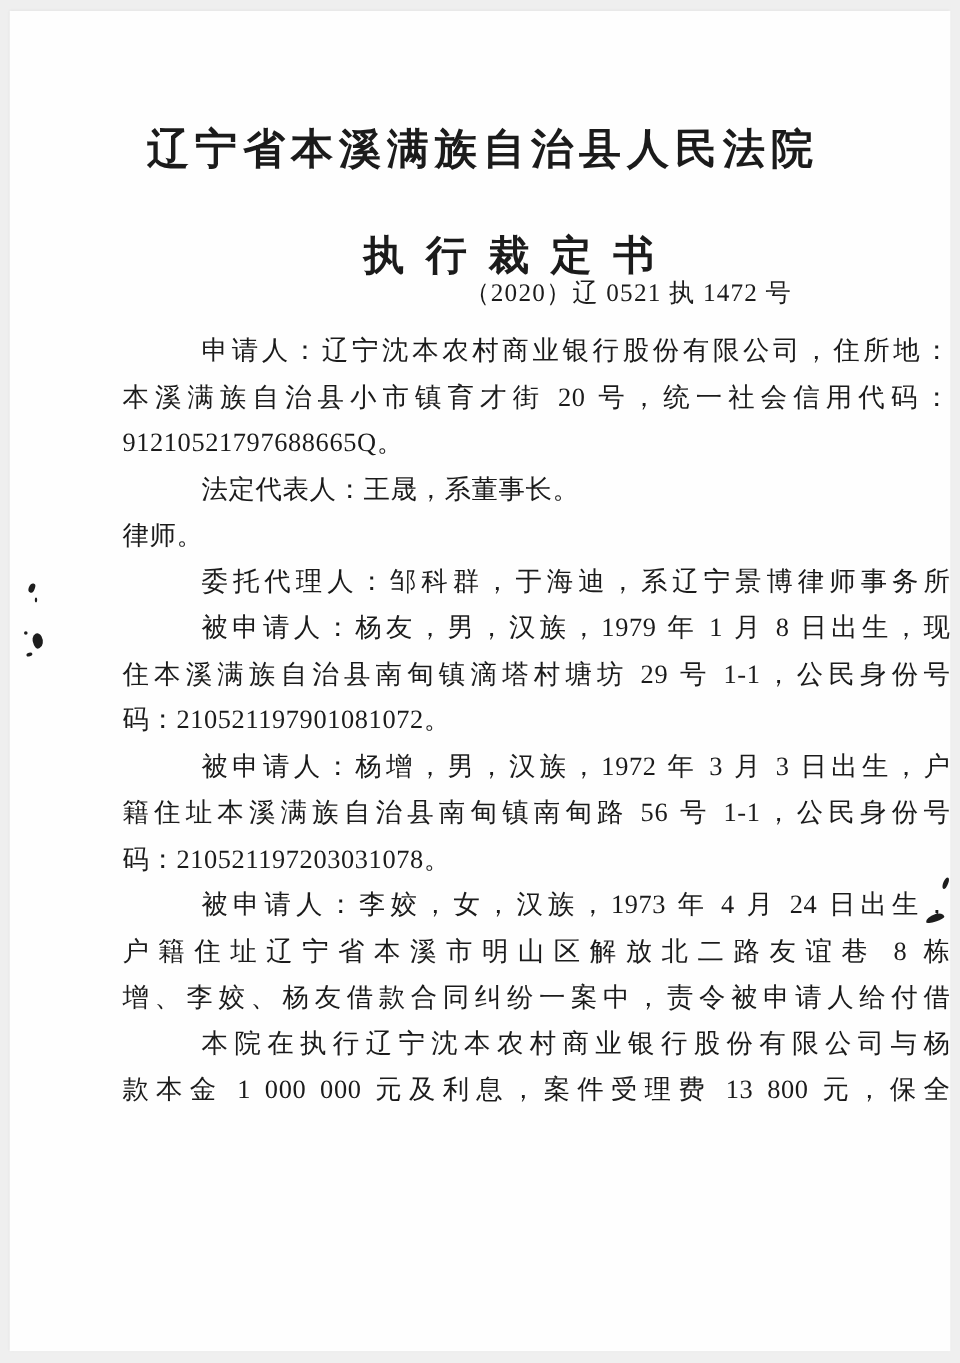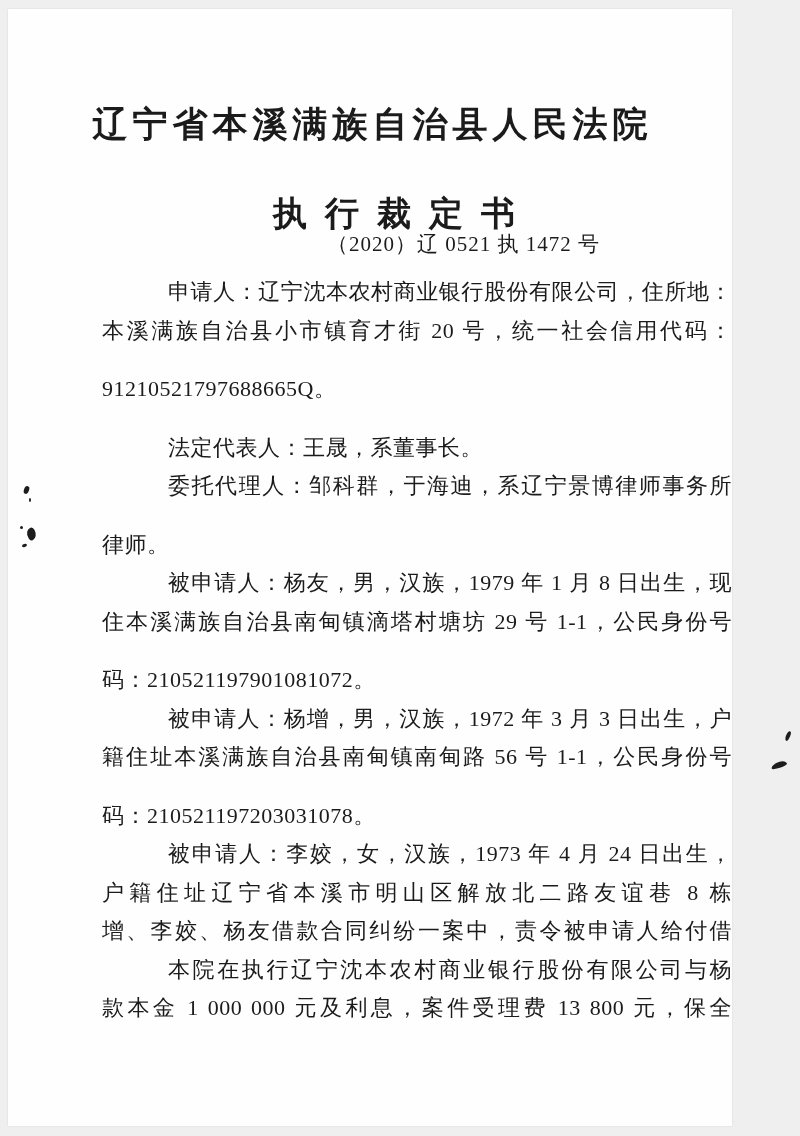--- a/index.html
+++ b/index.html
@@ -5,21 +5,21 @@
   * { margin: 0; padding: 0; box-sizing: border-box; }
   html, body {
     width: 800px; height: 1136px;
     background: #efefef;
     overflow: hidden;
     font-family: "Liberation Serif", "DejaVu Serif", serif;
   }
   .page {
     position: absolute;
     left: 8px; top: 9px;
-    width: 724px; height: 1117px;
+    width: 784px; height: 1117px;
     background: #fefefe;
     box-shadow: 0 0 2px rgba(0,0,0,0.10);
     padding-top: 98px;
     color: #1b1b1b;
   }
   .court-name {
     font-size: 35px;
     line-height: 36px;
     font-weight: bold;
     text-align: center;
@@ -51,21 +51,21 @@
     font-size: 22px;
   }
   .line {
     line-height: 38.5px;
     text-align: justify;
     text-align-last: justify;
     letter-spacing: 0.5px;
     white-space: normal;
   }
   .line.indent { text-indent: 66px; }
-  .line.end { text-align: right; text-align-last: left; margin-top: 20px; }
+  .line.end { text-align: right; text-align-last: left; }
   .ink-mark {
     position: absolute;
     background: #1d1d1d;
   }
   .m1 { left: 16px;  top: 477px; width: 5px;  height: 8px;  border-radius: 60% 40% 50% 50%; transform: rotate(18deg); }
   .m2 { left: 21px;  top: 489px; width: 2px;  height: 4px;  border-radius: 50%; }
   .m3 { left: 12px;  top: 517px; width: 3px;  height: 3px;  border-radius: 50%; }
   .m4 { left: 19px;  top: 519px; width: 9px;  height: 12px; border-radius: 65% 35% 70% 30%; transform: rotate(-28deg); }
   .m5 { left: 14px;  top: 535px; width: 5px;  height: 3px;  border-radius: 50%; transform: rotate(-15deg); }
   .m6 { left: 778px; top: 722px; width: 4px;  height: 10px; border-radius: 50% 50% 40% 60%; transform: rotate(24deg); }
@@ -80,22 +80,22 @@
 
   <div class="doc-title">执行裁定书</div>
 
   <div class="case-number">（2020）辽 0521 执 1472 号</div>
 
   <div class="doc-body">
     <div class="line indent">申请人：辽宁沈本农村商业银行股份有限公司，住所地：</div>
     <div class="line">本溪满族自治县小市镇育才街 20 号，统一社会信用代码：</div>
     <div class="line end">91210521797688665Q。</div>
     <div class="line indent end">法定代表人：王晟，系董事长。</div>
+    <div class="line end">律师。</div>
     <div class="line indent">委托代理人：邹科群，于海迪，系辽宁景博律师事务所</div>
-    <div class="line end">律师。</div>
     <div class="line indent">被申请人：杨友，男，汉族，1979 年 1 月 8 日出生，现</div>
     <div class="line">住本溪满族自治县南甸镇滴塔村塘坊 29 号 1-1，公民身份号</div>
     <div class="line end">码：210521197901081072。</div>
     <div class="line indent">被申请人：杨增，男，汉族，1972 年 3 月 3 日出生，户</div>
     <div class="line">籍住址本溪满族自治县南甸镇南甸路 56 号 1-1，公民身份号</div>
     <div class="line end">码：210521197203031078。</div>
     <div class="line indent">被申请人：李姣，女，汉族，1973 年 4 月 24 日出生，</div>
     <div class="line">户籍住址辽宁省本溪市明山区解放北二路友谊巷 8 栋</div>
     <div class="line">增、李姣、杨友借款合同纠纷一案中，责令被申请人给付借</div>
     <div class="line indent">本院在执行辽宁沈本农村商业银行股份有限公司与杨</div>

